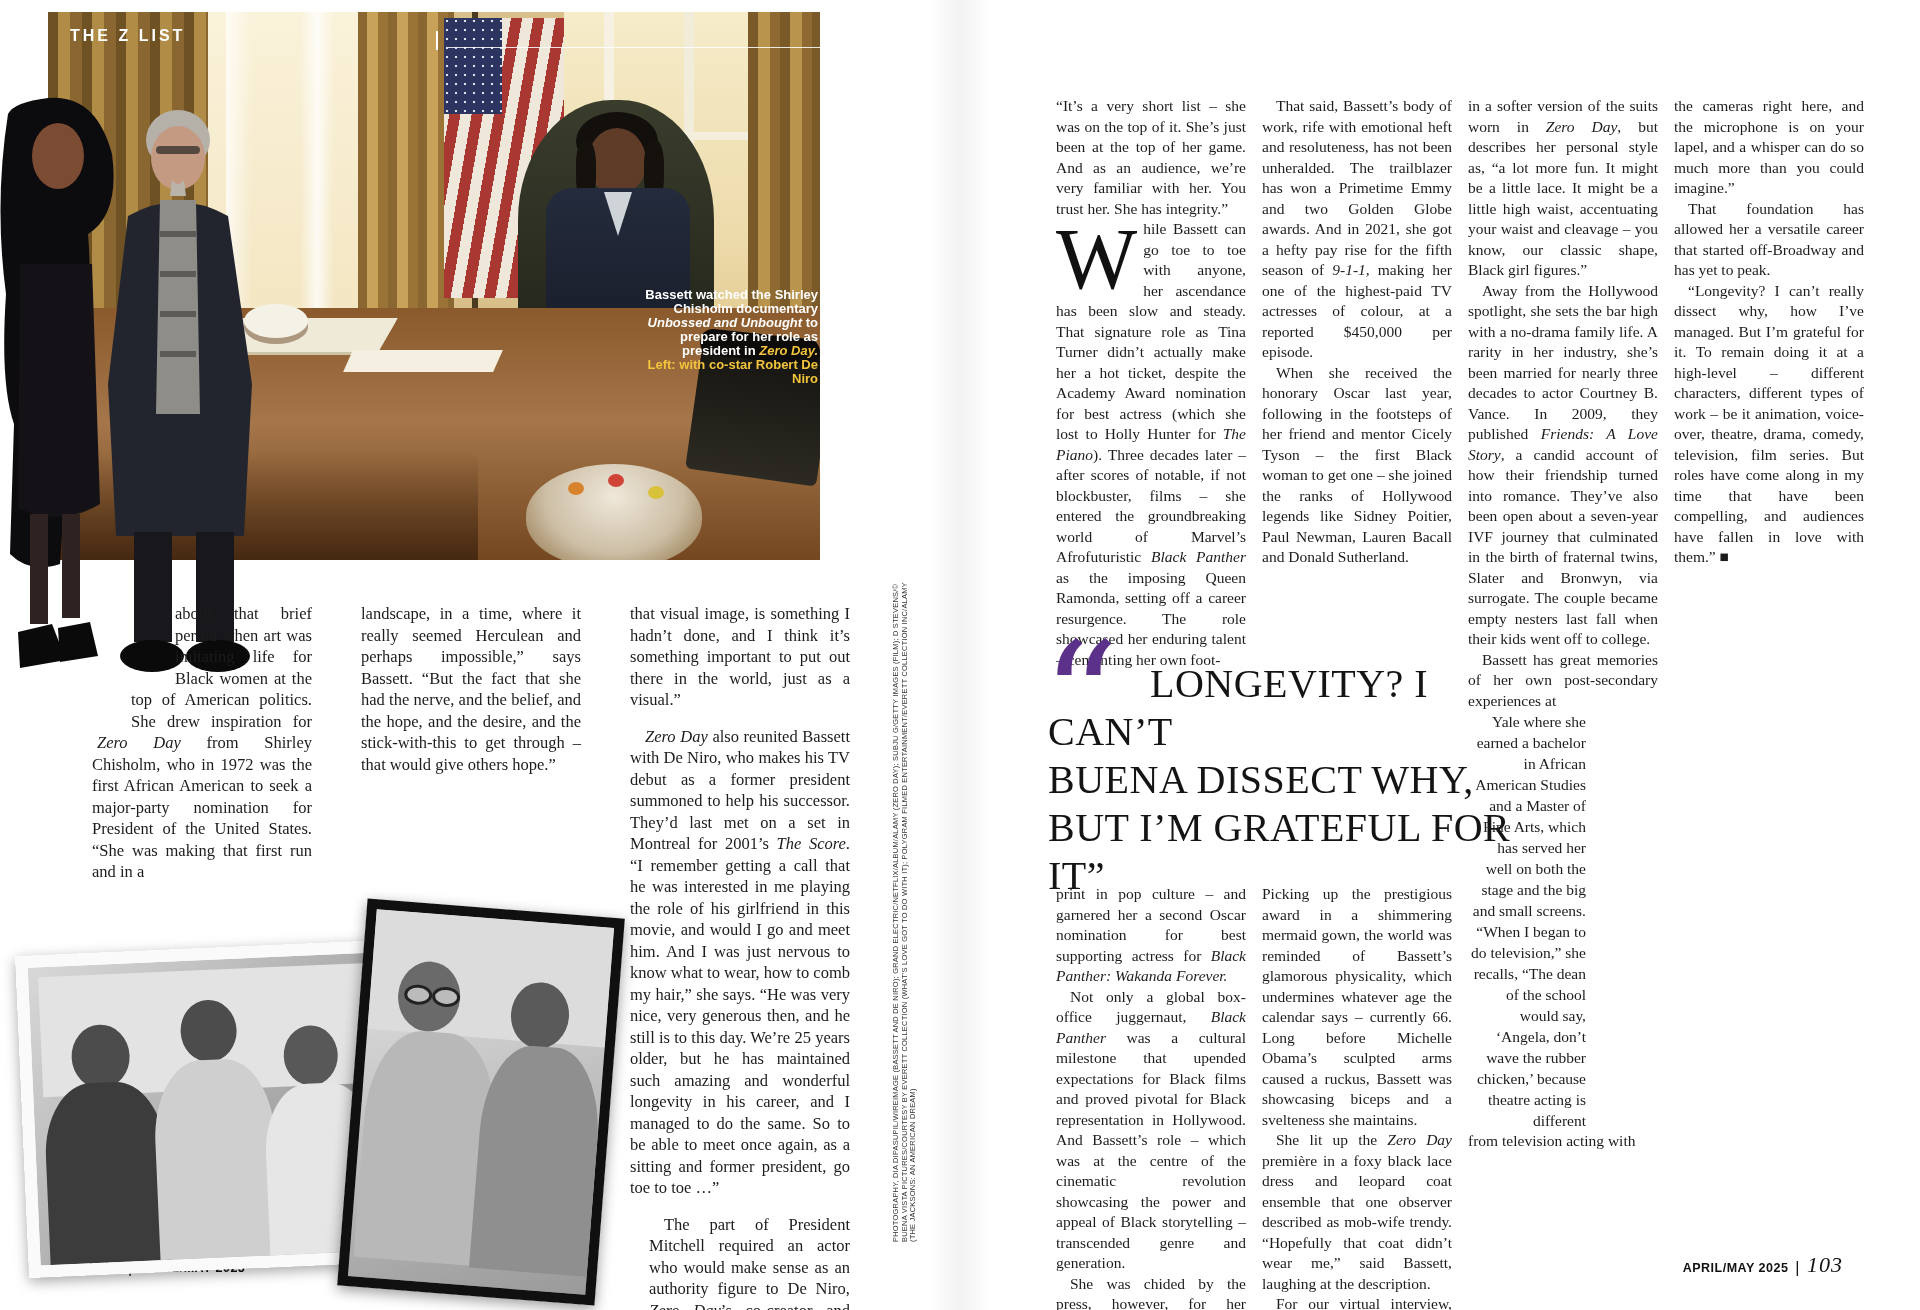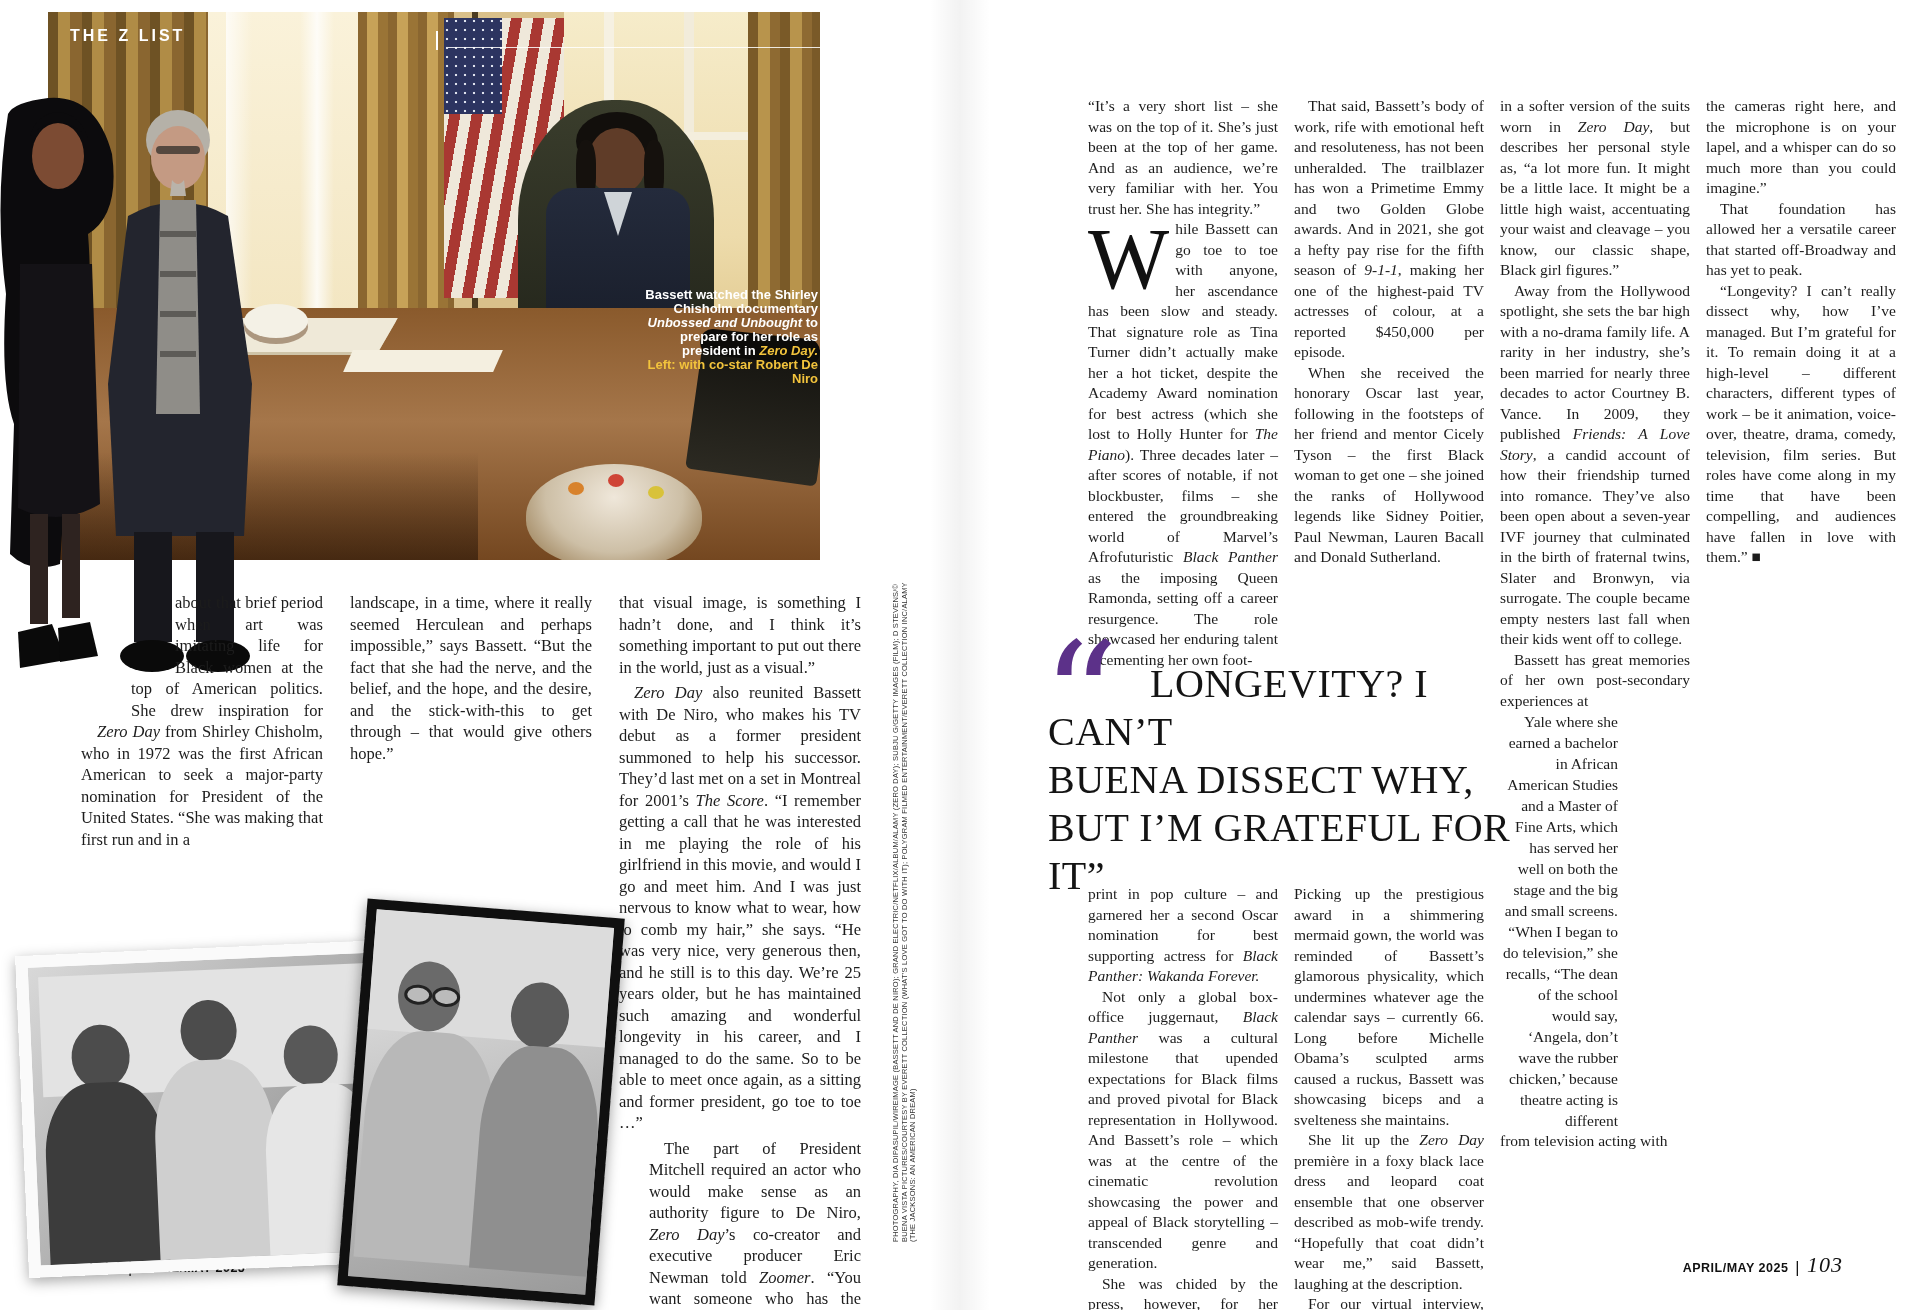--- a/index.html
+++ b/index.html
@@ -68,21 +68,21 @@
      font-family:"Liberation Sans",sans-serif;font-weight:bold;font-size:13px;line-height:14px;color:#fff;}
   .photo-cap .ital{font-style:italic;}
   .photo-cap .yel{color:#f2c33c;}
   .photo-cap .yel-line{display:block;color:#f2c33c;}
 
   
   .cutout{position:absolute;left:0px;top:84px;width:300px;height:625px;}
 
   
   .body-l{font-size:16.5px;line-height:21.5px;text-align:justify;}
-  .body-l p{margin:4px;}
+  .body-l p{margin:15px;}
   .body-l p.ind{text-indent:15px;}
   .lcol{position:absolute;top:588px;width:250px;}
   .lcol1{left:77px;}  .lcol2{left:346px;} .lcol3{left:615px;}
   .wrapA{float:left;width:98px;height:86px;}
   .wrapB{float:left;clear:left;width:54px;height:44px;}
   .wrapC{float:left;clear:left;width:20px;height:22px;}
   .wrapD{float:left;width:34px;height:150px;margin-top:64px;}
   .tina-cap{position:absolute;left:77px;top:838px;width:238px;
      font-family:"Liberation Sans",sans-serif;font-weight:bold;font-size:13.5px;line-height:17.5px;color:#2b2b2b;}
 
@@ -97,21 +97,21 @@
   .g-head{background:#4c4c4c;}
   .g-body{background:#5d5d5d;border-radius:40% 40% 0 0;}
   .g-light{background:#e3e3e3;}
 
   
   .credits{position:absolute;left:892px;top:1242px;width:676px;transform:rotate(-90deg);transform-origin:0 0;
      font-family:"Liberation Sans",sans-serif;font-size:7.5px;line-height:8.5px;letter-spacing:.2px;
      color:#333;text-transform:uppercase;}
 
   
-  .body-r{font-size:15.5px;line-height:20.5px;text-align:justify;margin-left:32px;}
+  .body-r{font-size:15.5px;line-height:20.5px;text-align:justify;}
   .body-r p{margin:0;}
   .body-r p.ind{text-indent:14px;}
   .rcol{position:absolute;width:190px;}
   .rp-c1t{left:1056px;top:96px;height:566px;}
   .rp-c2t{left:1262px;top:96px;height:566px;}
   .rp-c1b{left:1056px;top:884px;height:346px;}
   .rp-c2b{left:1262px;top:884px;height:346px;}
   .rp-c3{left:1468px;top:96px;height:1134px;}
   .rp-c4{left:1674px;top:96px;height:1134px;}
   .dropcap{margin-top:26px;}

